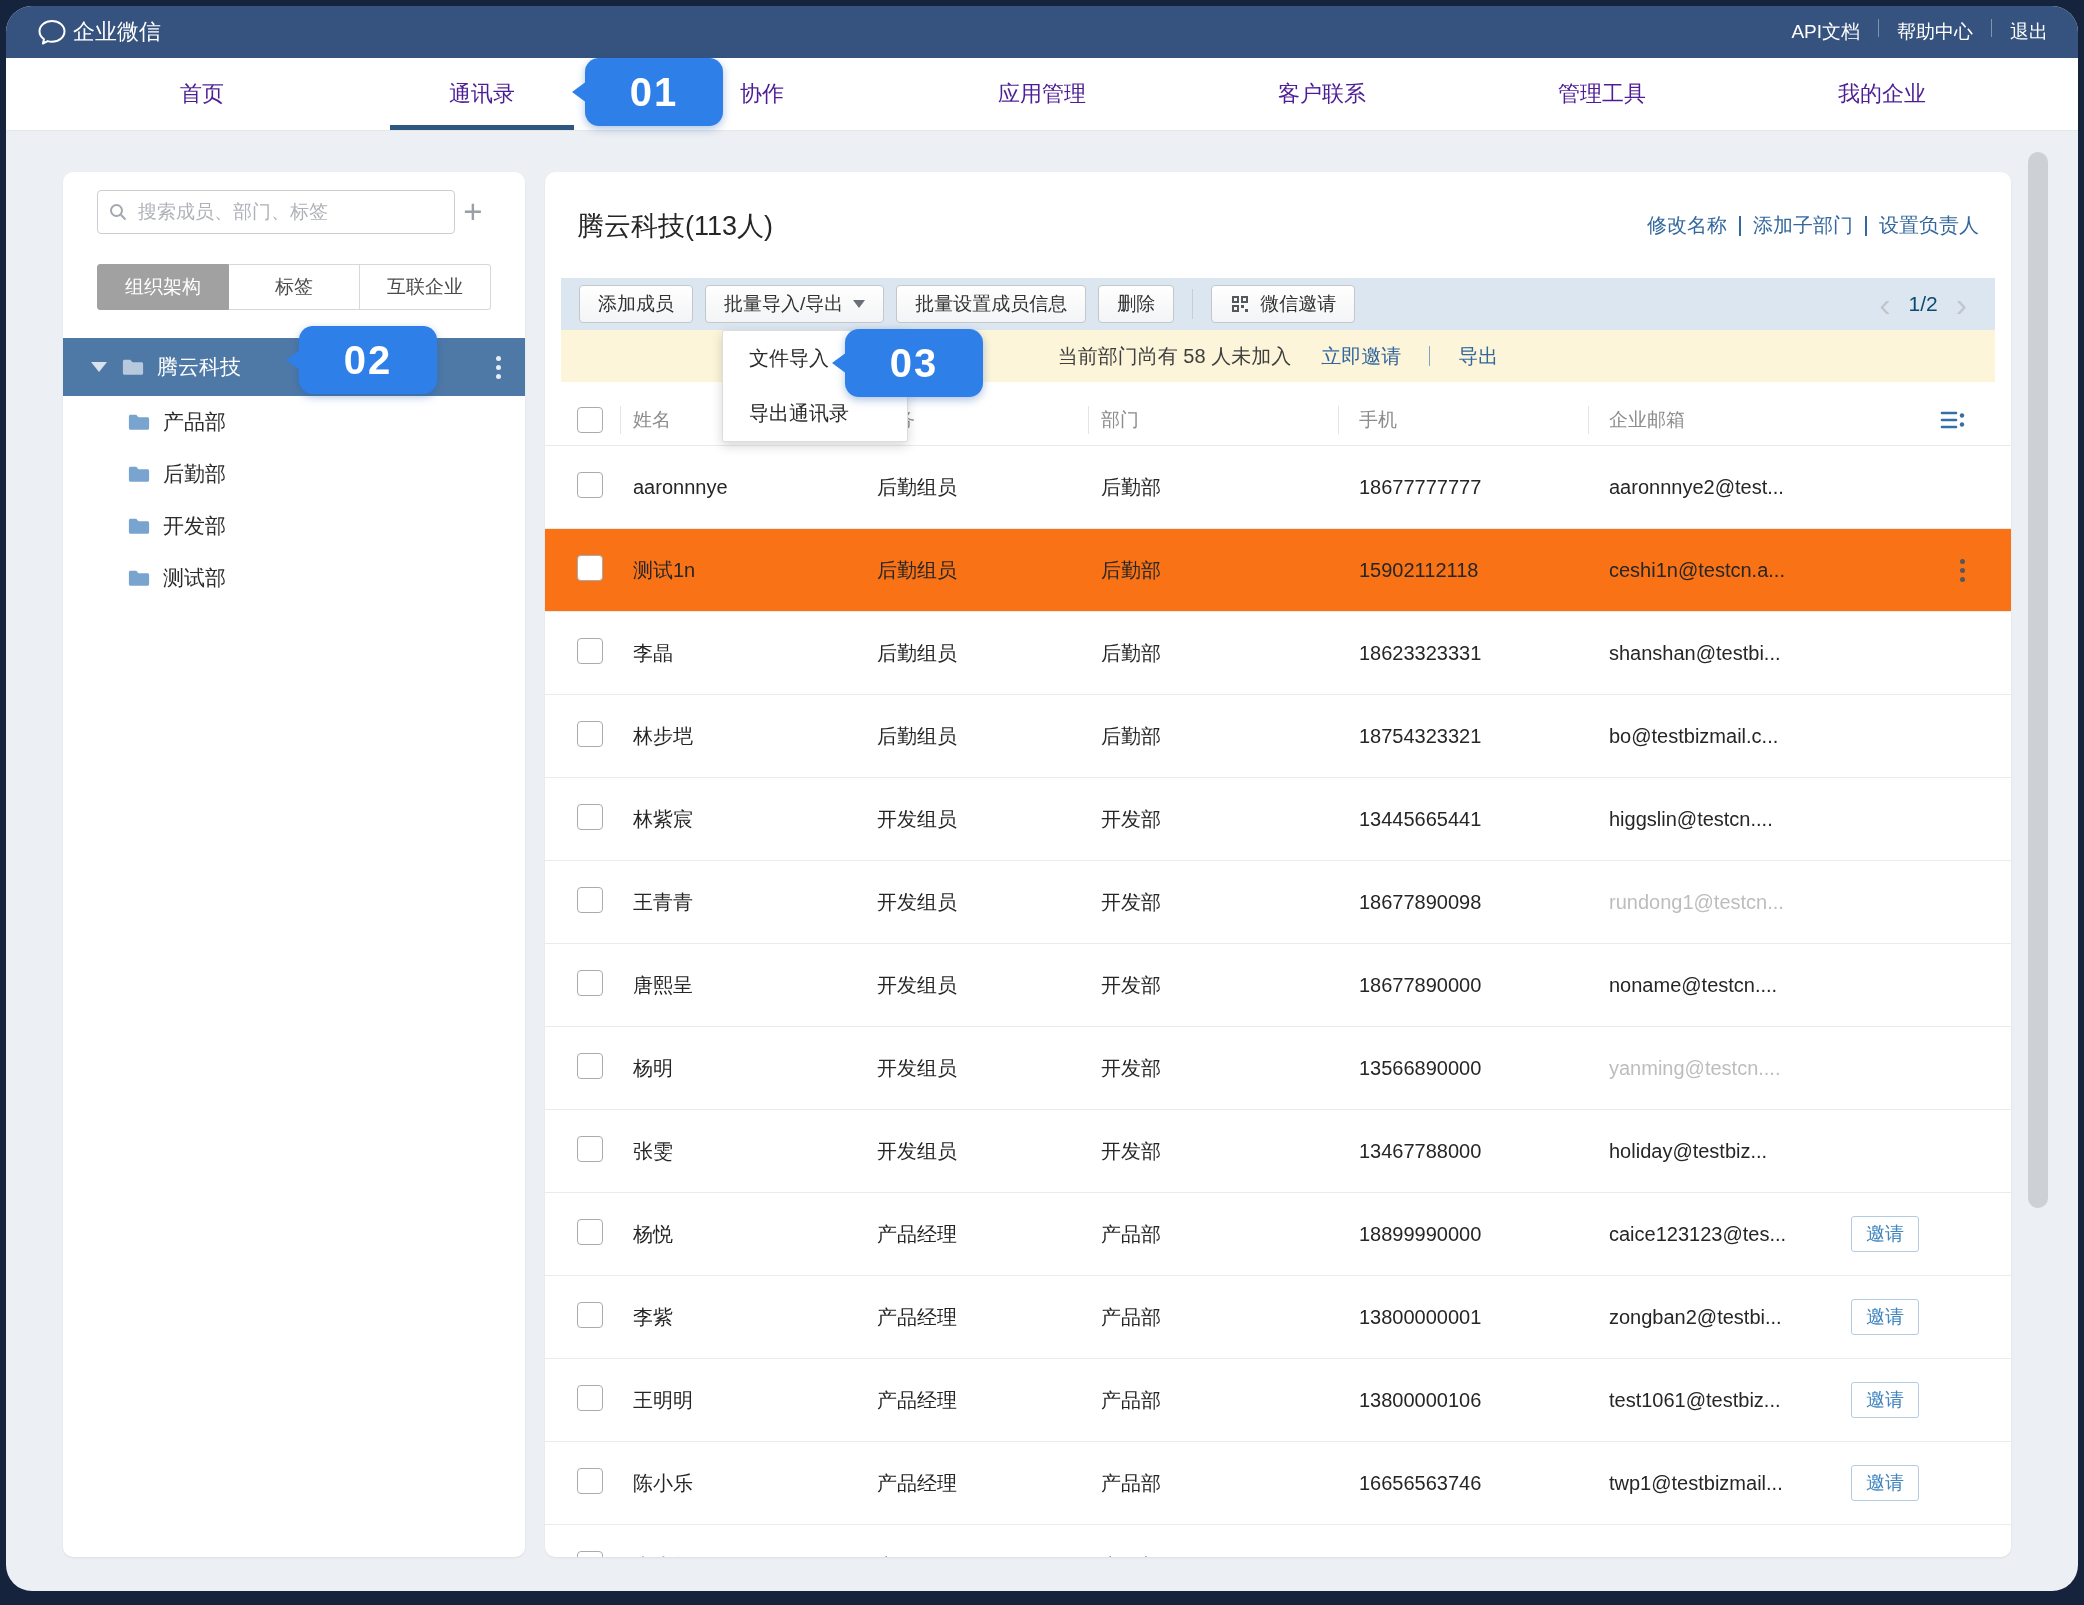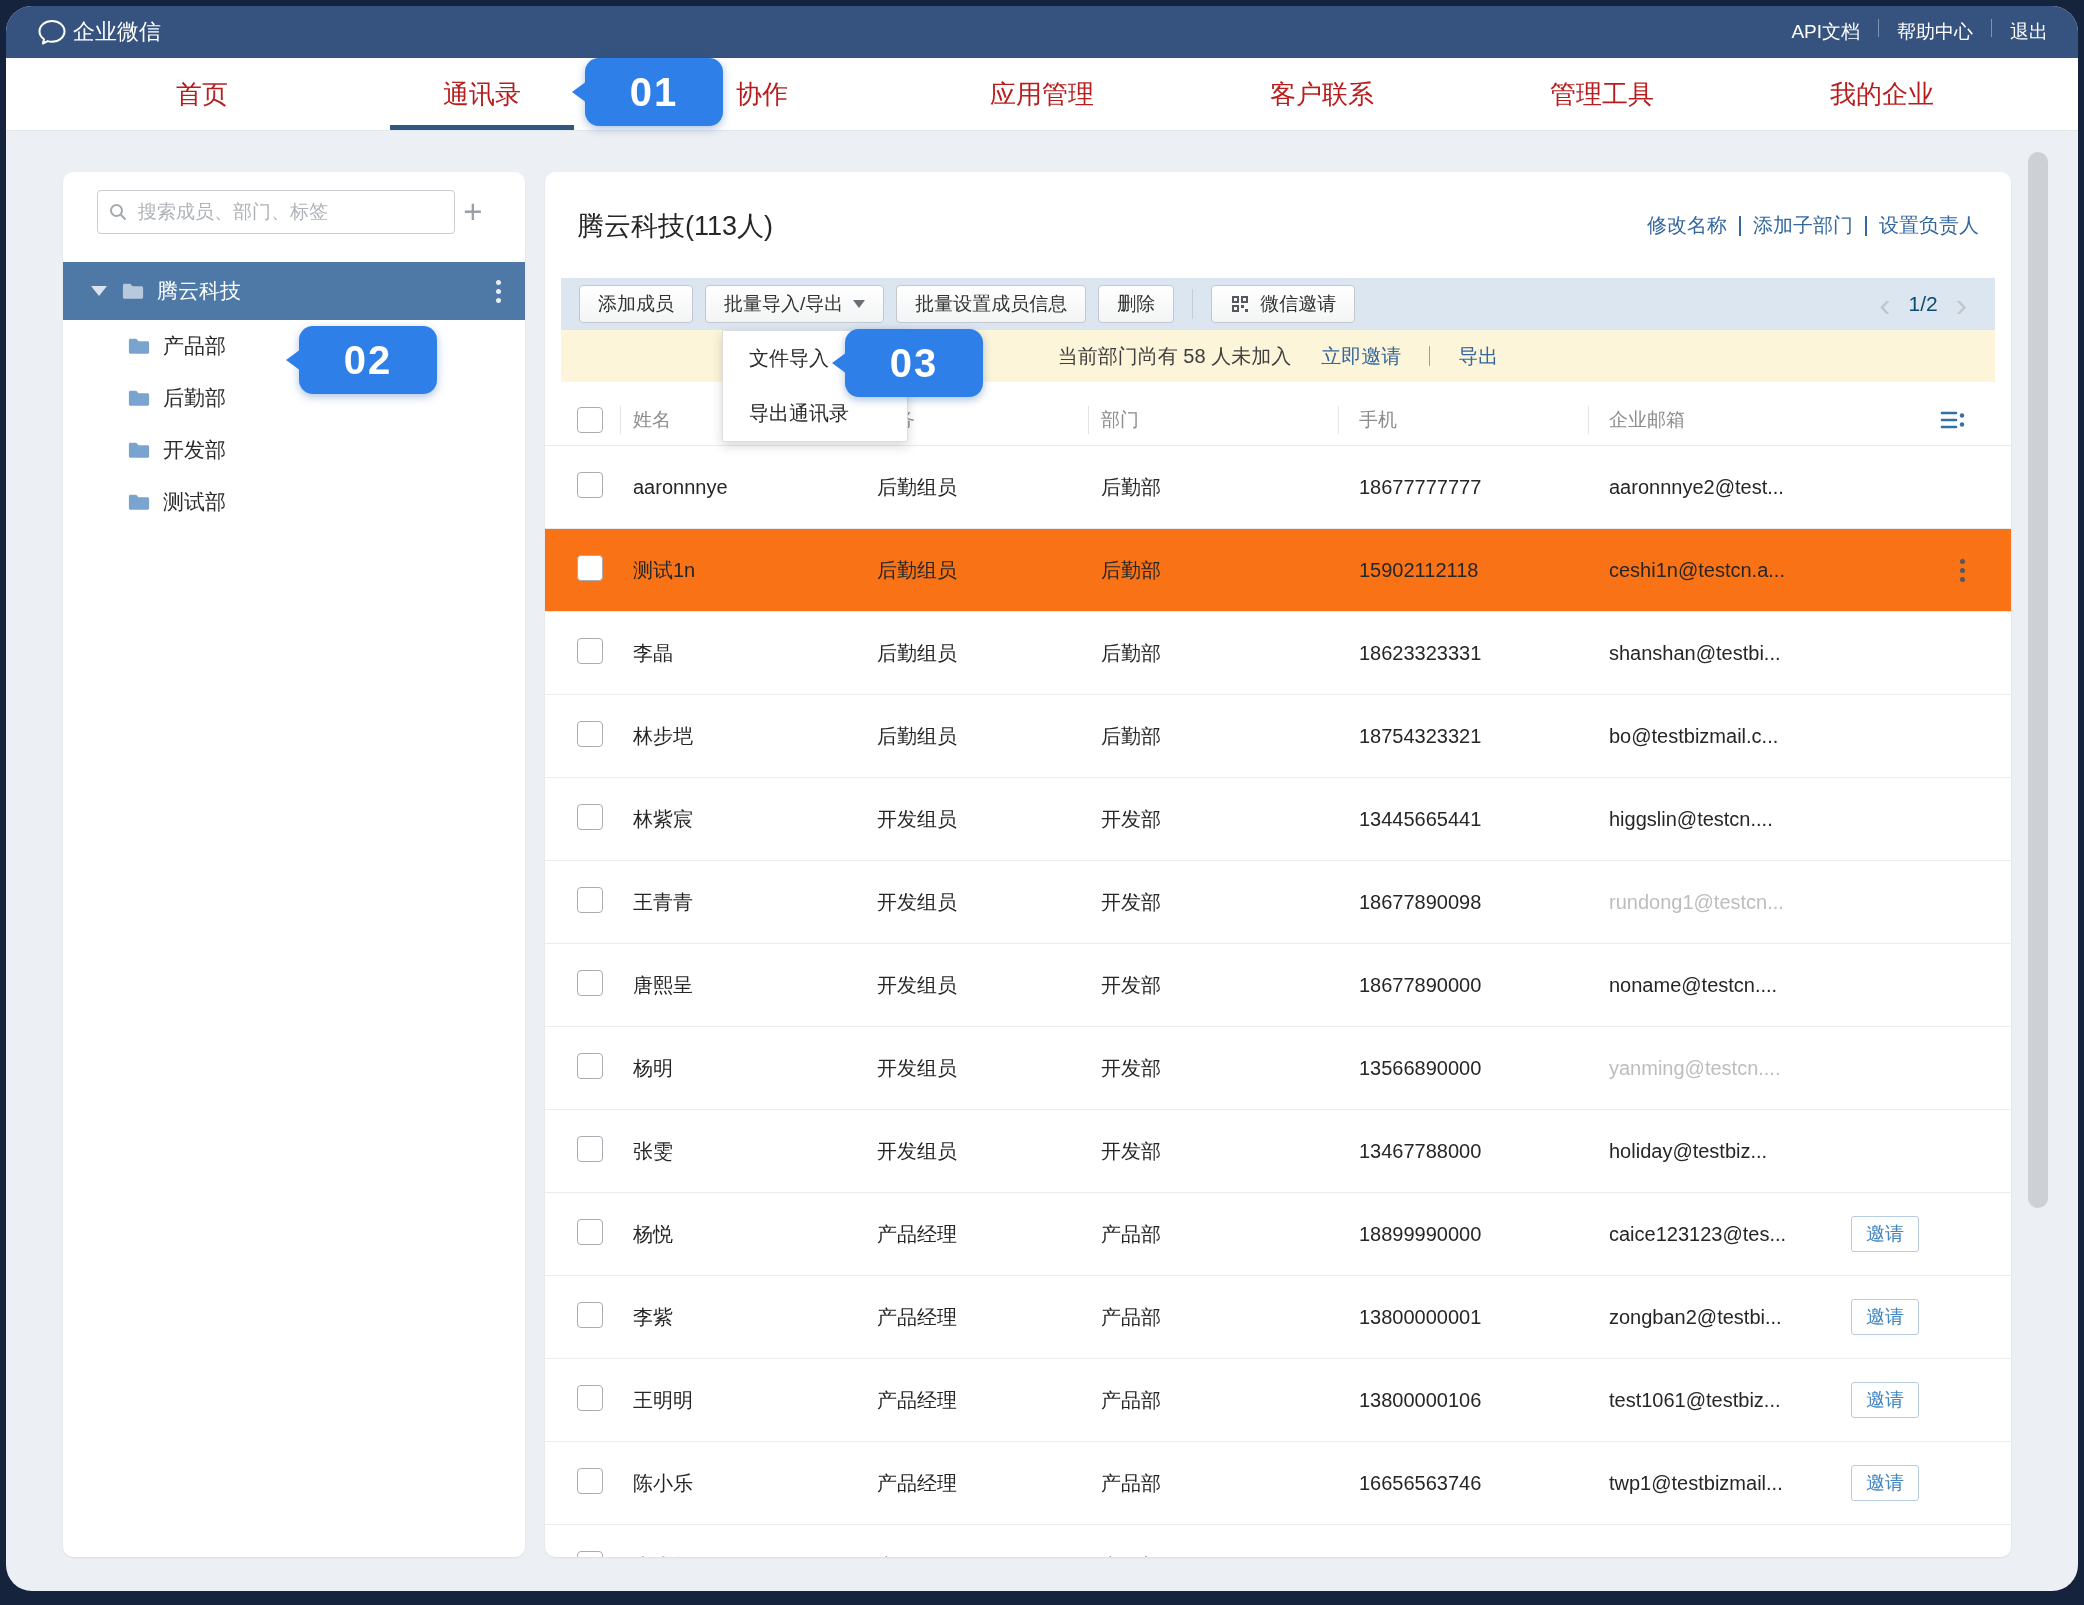--- a/index.html
+++ b/index.html
@@ -22,21 +22,21 @@
   .topbar-right{margin-left:auto;display:flex;align-items:flex-start;gap:18px;font-size:19px;}
   .topbar-right .tlink{cursor:pointer;}
   .topbar-right .tdiv{width:1px;height:18px;background:rgba(255,255,255,.38);}
   
   .navbar{
     height:72px;background:#fff;border-bottom:1px solid #E4E7EA;
     display:flex;justify-content:center;align-items:stretch;
   }
   .tab{
     width:280px;display:flex;align-items:center;justify-content:center;
-    font-size:26px;color:#b91c1c;position:relative;cursor:pointer;
+    font-size:22px;color:#4c1d95;position:relative;cursor:pointer;
   }
   .tab .underline{display:none;}
   .tab.active .underline{
     display:block;position:absolute;bottom:0;left:50%;transform:translateX(-50%);
     width:184px;height:5px;background:#2E587F;
   }
   
   .card{position:absolute;background:#fff;border-radius:10px;box-shadow:0 1px 2px rgba(31,45,61,.08);}
   .sidebar{left:57px;top:166px;width:462px;height:1385px;overflow:hidden;}
   .main{left:539px;top:166px;width:1466px;height:1385px;overflow:hidden;}
@@ -197,20 +197,25 @@
         <span>
           <svg width="20" height="20" viewBox="0 0 20 20" fill="none" stroke="#A3A8AE" stroke-width="2">
             <circle cx="8.5" cy="8.5" r="5.5"></circle>
               <line x1="12.8" y1="12.8" x2="17.5" y2="17.5"></line>
           </svg>
         </span>
         <input type="text" placeholder="搜索成员、部门、标签" style="">
       </div>
       <div class="plus-btn">+</div>
     </div>
+    <div class="seg" id="sidebar-tabs">
+        <div class="seg-cell active">组织架构</div>
+        <div class="seg-cell">标签</div>
+        <div class="seg-cell">互联企业</div>
+      </div>
     <div class="tree">
       <div class="tree-root">
         <span class="caret"></span>
         <svg class="folder" width="24" height="19" viewBox="0 0 20 16">
           <path d="M1.5 2.8c0-.7.6-1.3 1.3-1.3h4.9l1.9 2.1h7.6c.7 0 1.3.6 1.3 1.3v8c0 .7-.6 1.3-1.3 1.3H2.8c-.7 0-1.3-.6-1.3-1.3V2.8z"></path>
         </svg>
         <span>腾云科技</span>
         <span class="tree-kebab">
             <i></i>
             <i></i>

